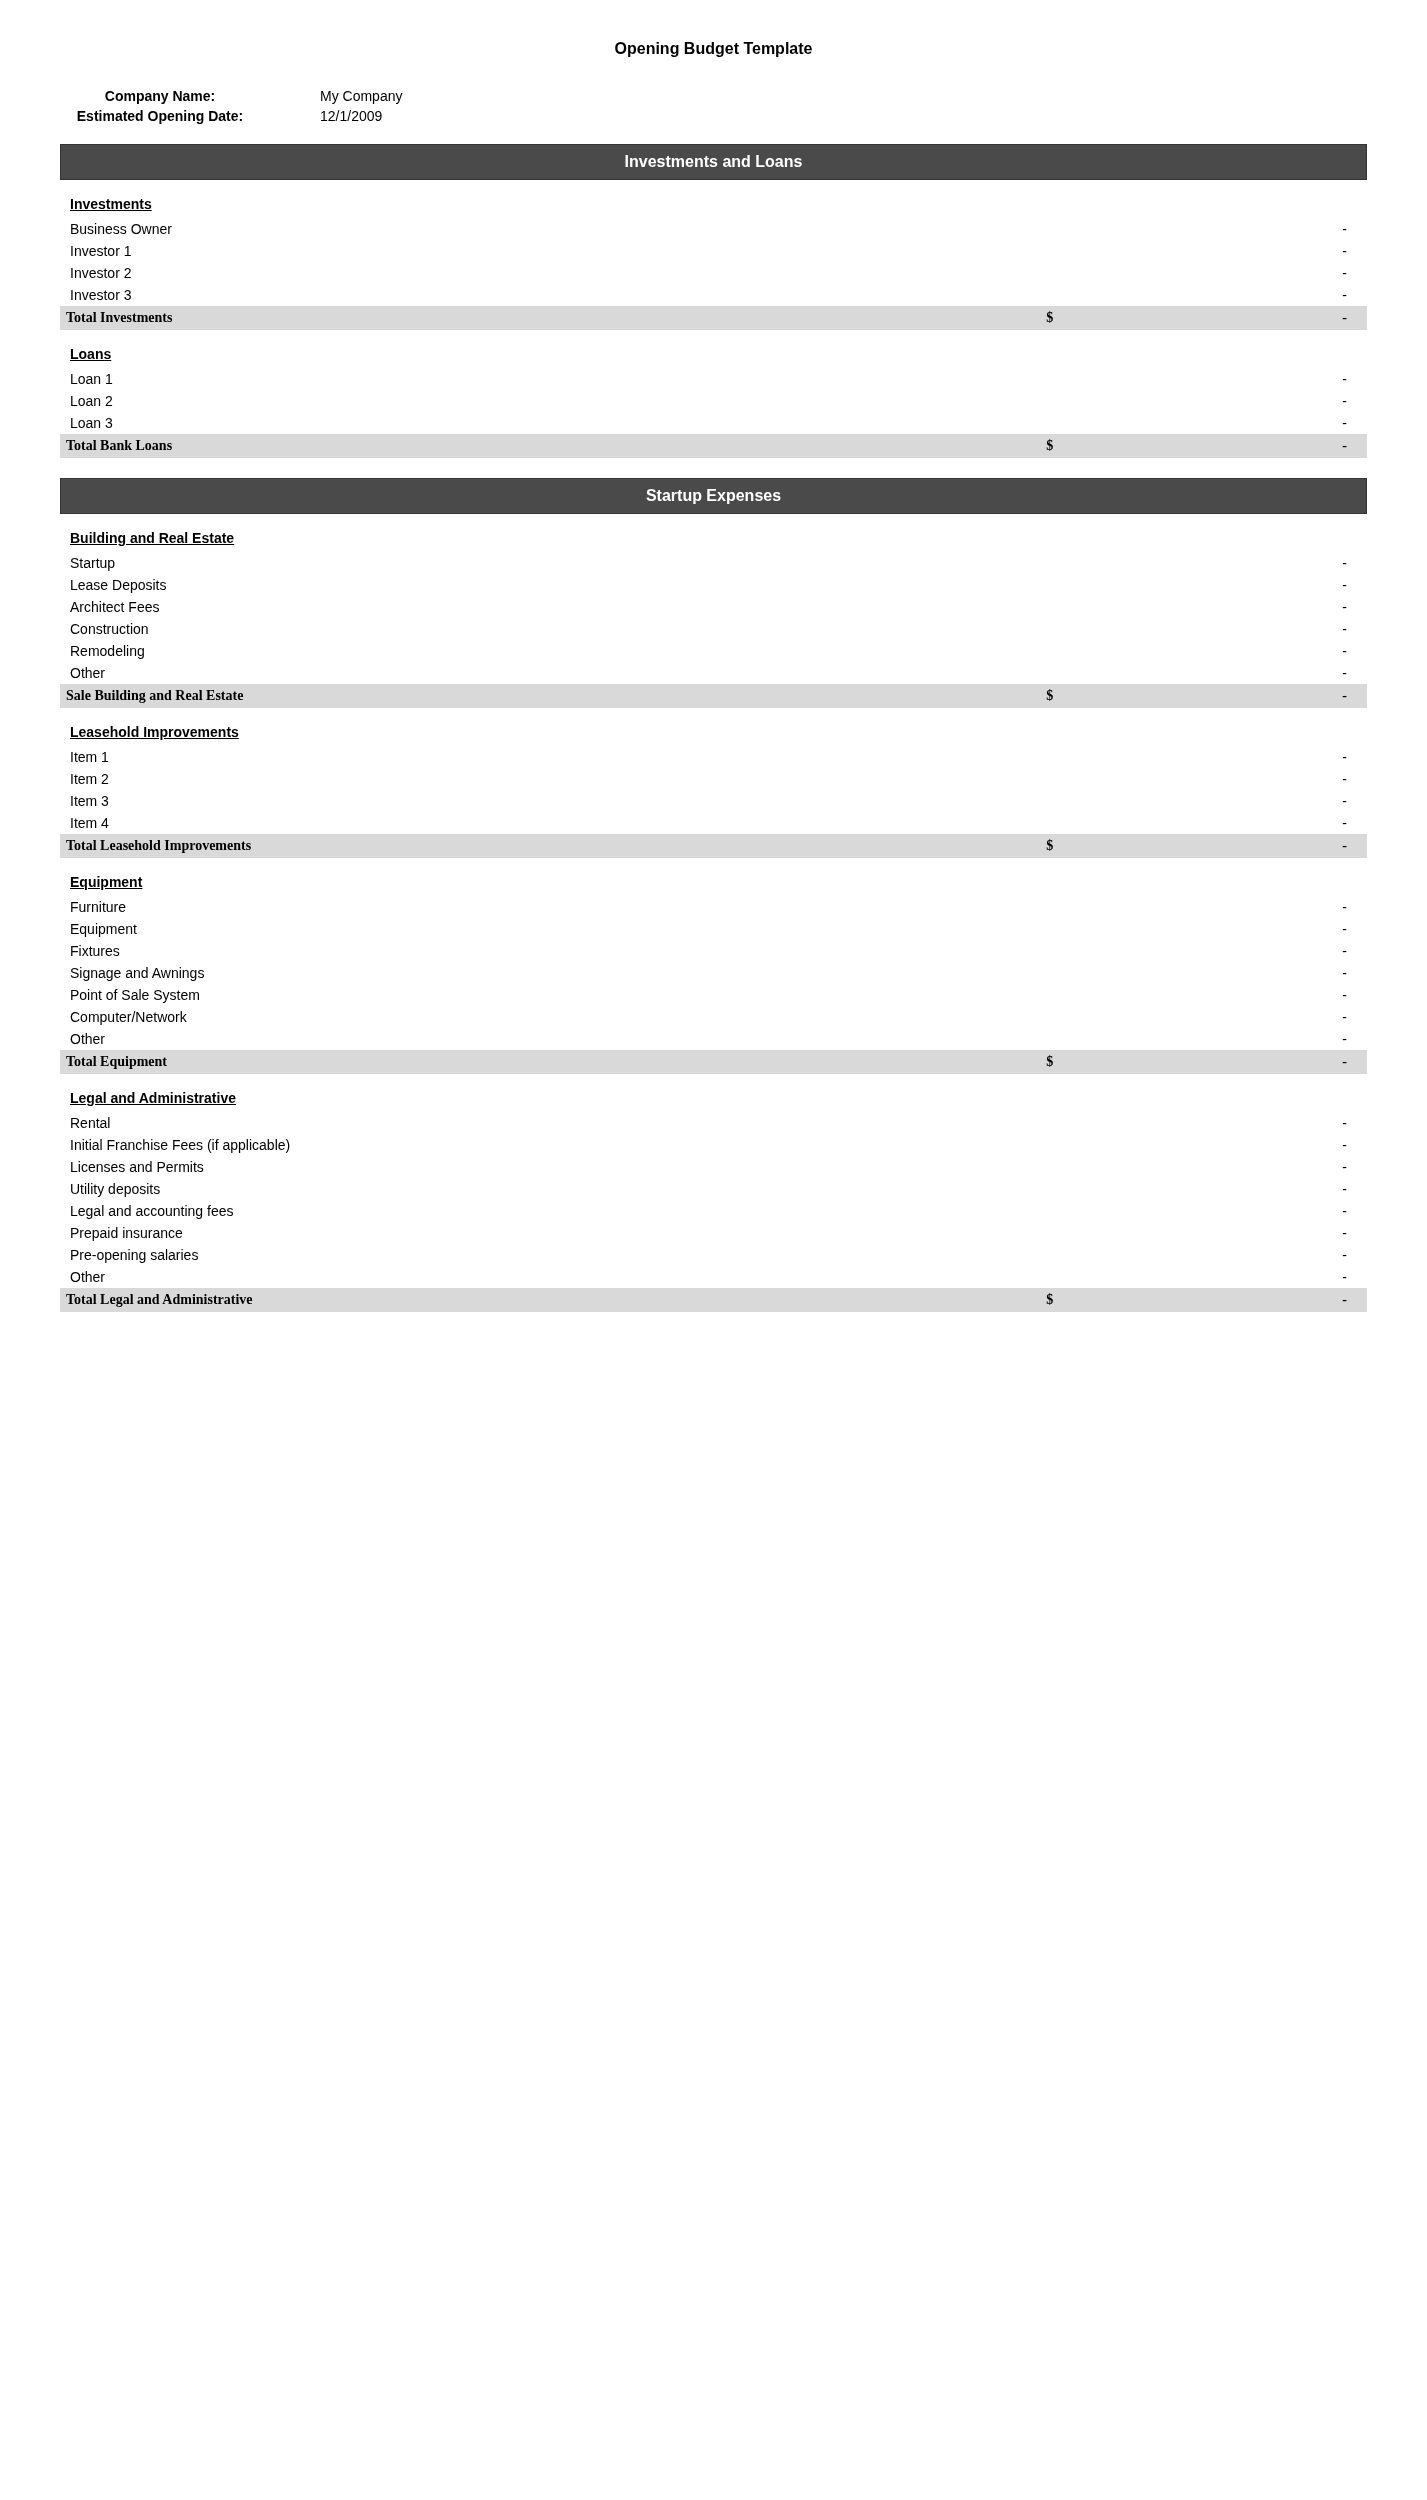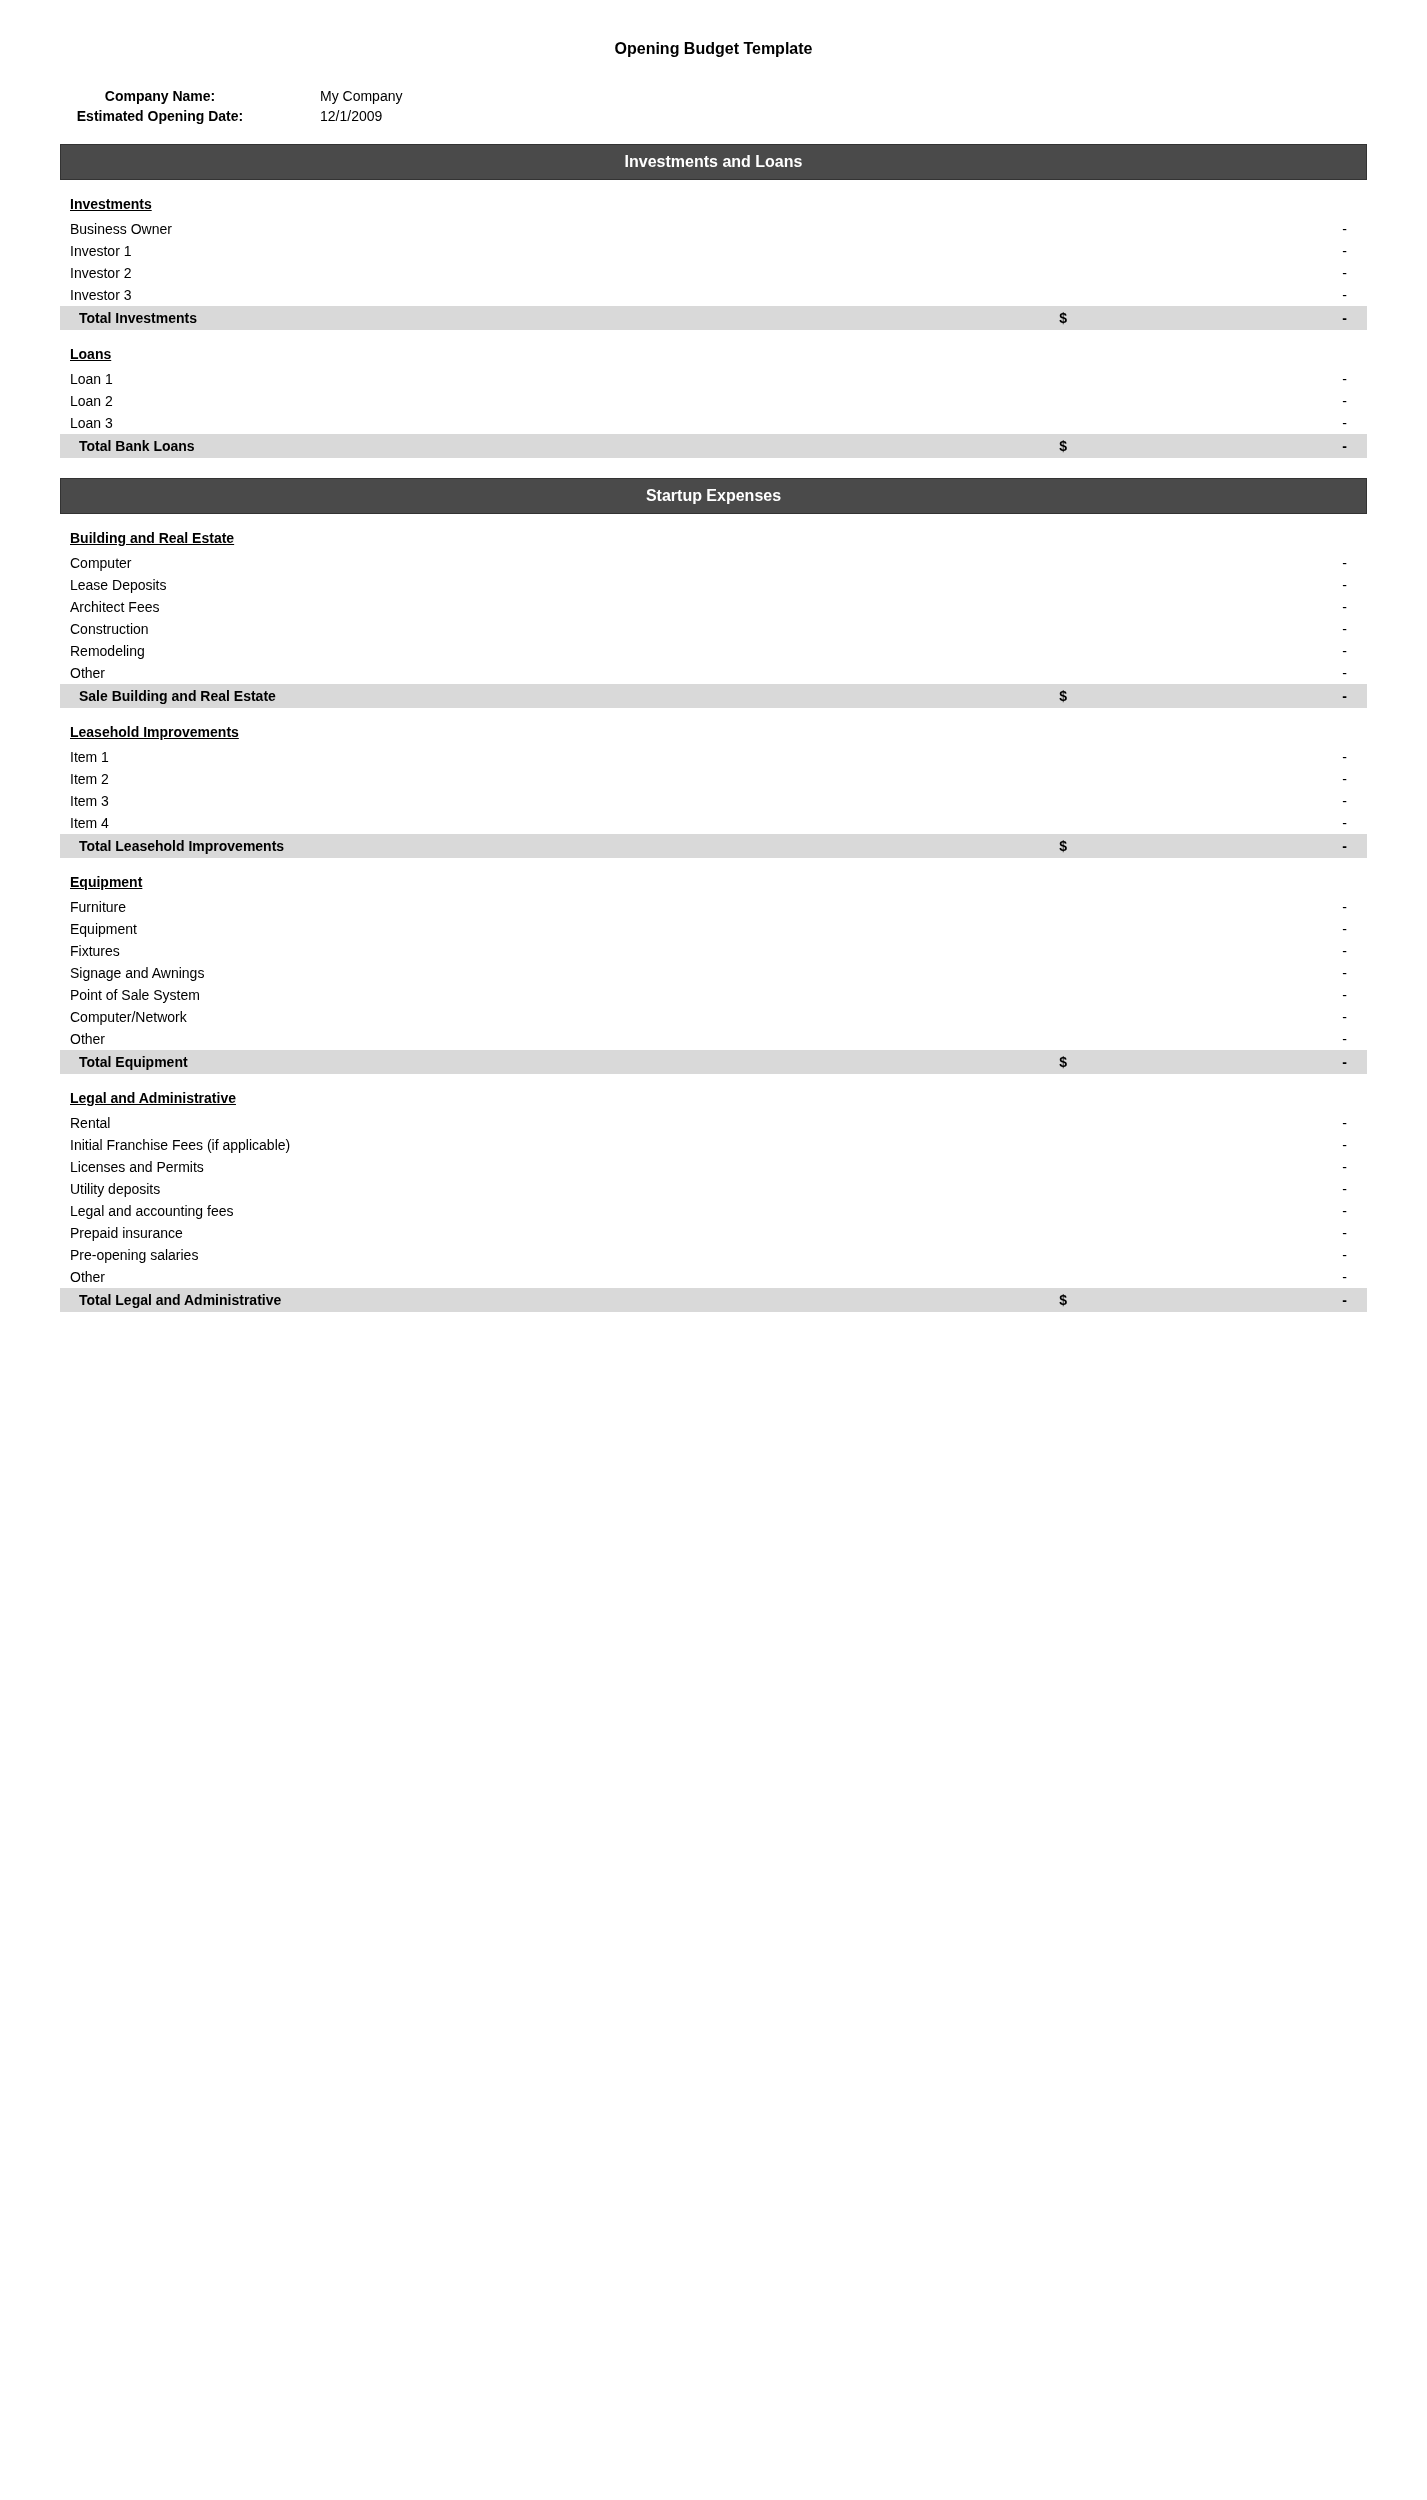--- a/index.html
+++ b/index.html
@@ -74,21 +74,22 @@
       text-align: left;
     }
     .budget-table .value-col {
       width: 17%;
       text-align: right;
       padding-right: 20px;
     }
     .total-row td {
       background-color: #d9d9d9;
       font-weight: bold;
-      padding: 4px 19px;
+      padding: 4px 6px;
+      font-family: Liberation Serif, serif;
     }
     .section-gap {
       margin-bottom: 20px;
     }
     .indent {
       padding-left: 10px;
     }
   </style>
 </head>
 <body>
@@ -167,21 +168,21 @@
   </table>
 </div>
 
 <div class="section-gap">
   <div class="section-header">Startup Expenses</div>
 
   <div class="sub-section-title">Building and Real Estate</div>
   <table class="budget-table">
     <tbody>
       <tr>
-        <td class="label-col indent">Computer</td>
+        <td class="label-col indent">Startup</td>
         <td class="dollar-col"></td>
         <td class="value-col">-</td>
       </tr>
       <tr>
         <td class="label-col indent">Lease Deposits</td>
         <td class="dollar-col"></td>
         <td class="value-col">-</td>
       </tr>
       <tr>
         <td class="label-col indent">Architect Fees</td>

